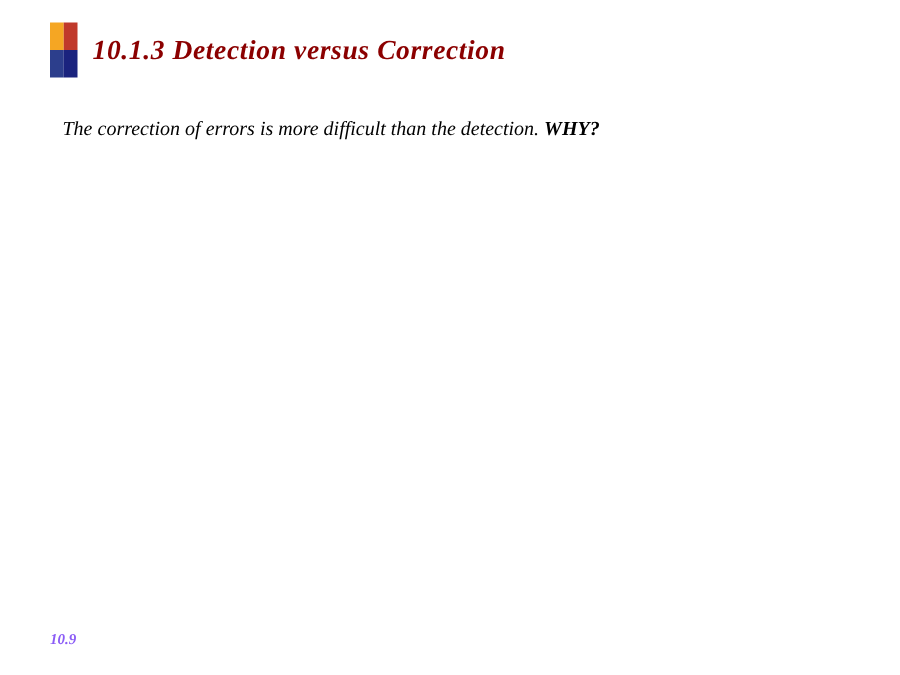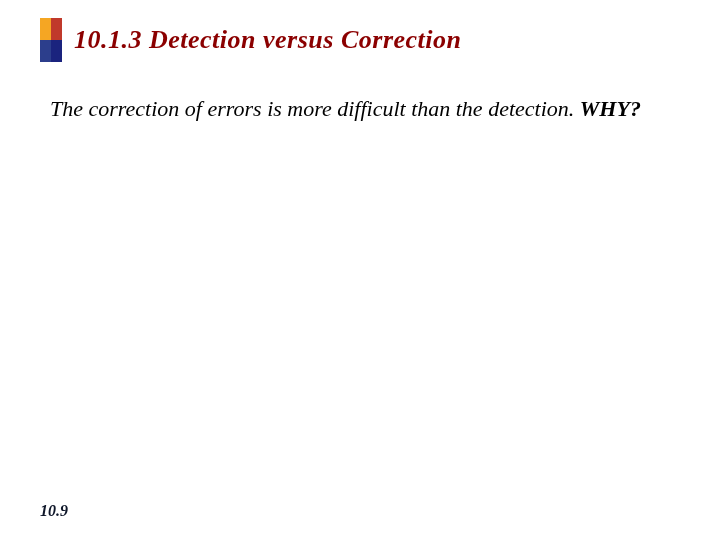--- a/index.html
+++ b/index.html
@@ -68,56 +68,56 @@
       background: #2c3e8c;
     }
 
     .block-dark-blue {
       width: 11px;
       height: 22px;
       background: #1a237e;
     }
 
     .title {
-      font-size: 26px;
+      font-size: 22px;
       font-style: italic;
       font-weight: bold;
       color: #8B0000;
       letter-spacing: 0.5px;
     }
 
     .content-section {
       padding: 0 10px;
     }
 
     .paragraph {
-      font-size: 22px;
+      font-size: 16px;
       font-style: italic;
       color: #000000;
       line-height: 1.55;
       margin-bottom: 24px;
       text-align: justify;
     }
 
     .paragraph .why {
       font-style: italic;
       font-weight: bold;
     }
 
     .footer {
       position: absolute;
       bottom: 20px;
       left: 40px;
     }
 
     .page-number {
-      font-size: 16px;
+      font-size: 12px;
       font-style: italic;
       font-weight: bold;
-      color: #0f172a;
+      color: #8b5cf6;
     }
   </style>
 </head>
 <body>
 
 <div class="page-container">
 
   <div class="header-section">
     <div class="color-blocks">
       <div class="block-row-1">

